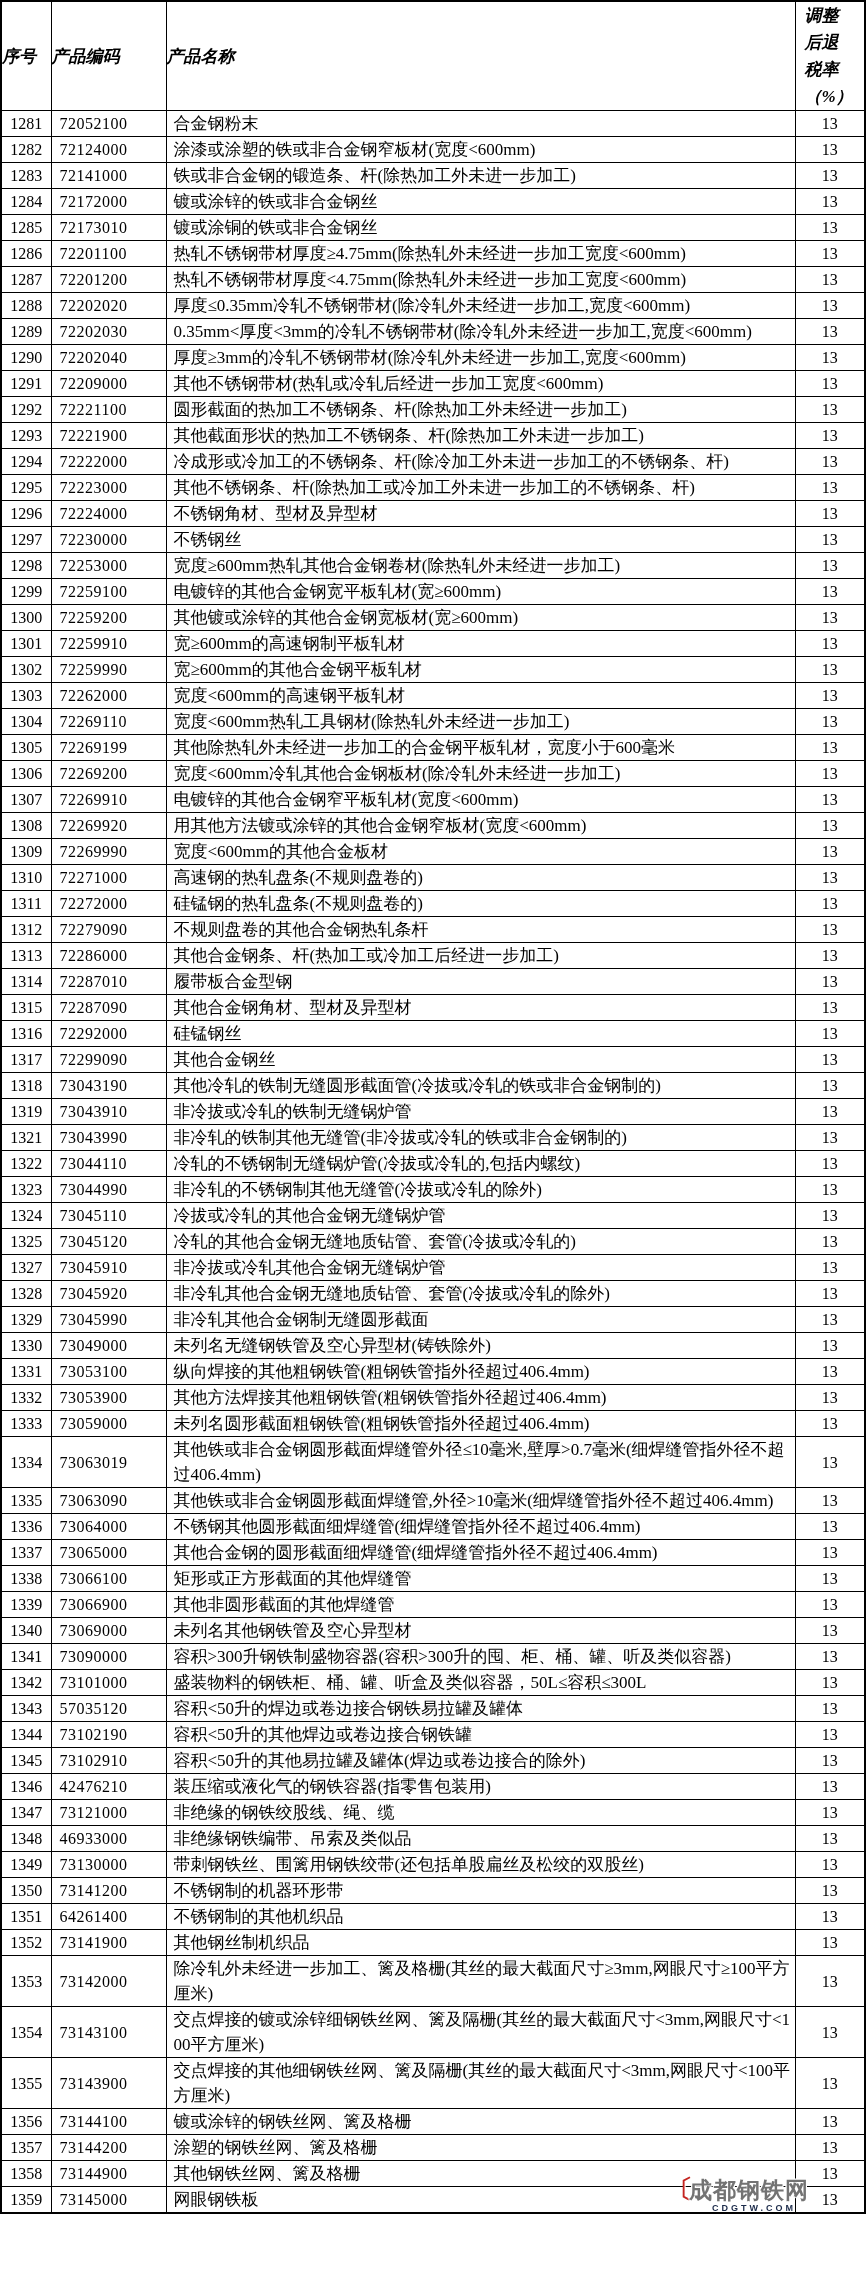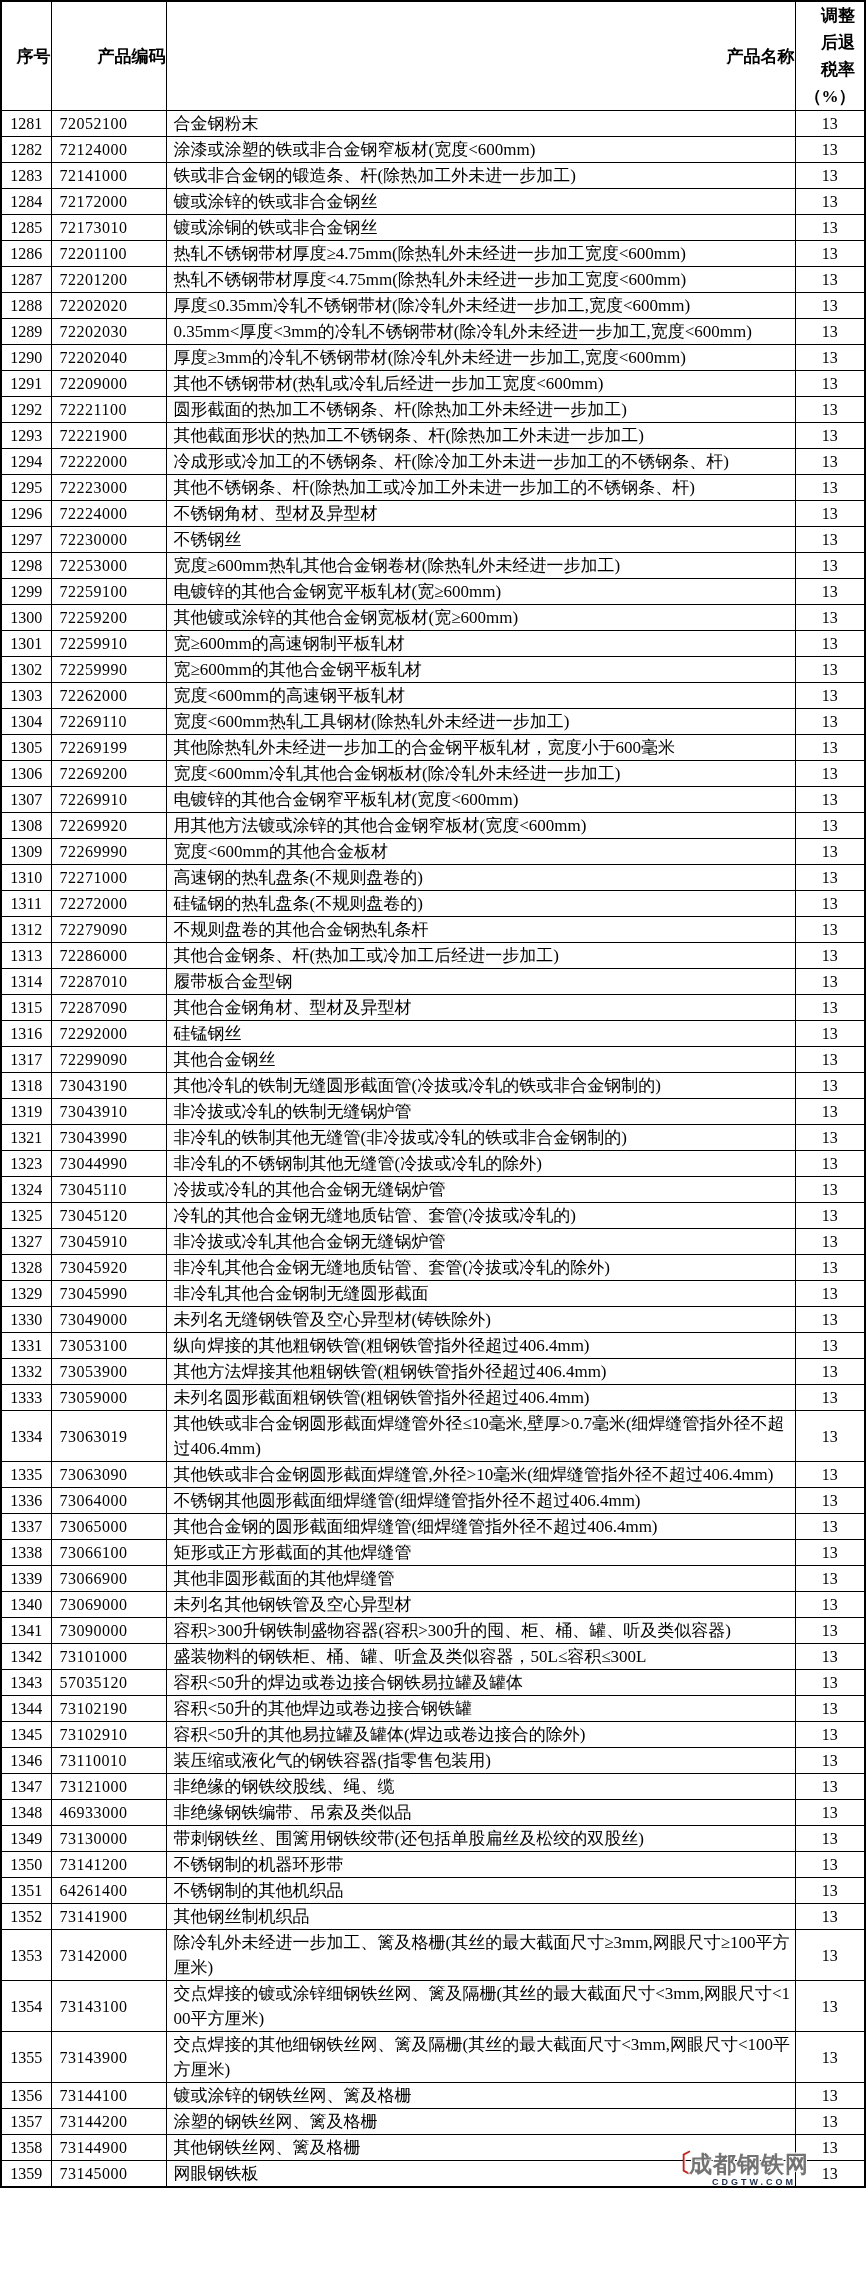--- a/index.html
+++ b/index.html
@@ -23,22 +23,23 @@
     border:1px solid #000;
     font-weight:normal;
     vertical-align:middle;
     overflow:hidden;
   }
   thead th{
     font-weight:bold;
     font-size:17px;
     height:94px;
     line-height:27px;
-    text-align:right;
+    text-align:left;
     padding:0;
+    font-style:italic;
   }
   th.h-rate{padding:0 9px;}
   td{font-size:16px;line-height:25px;padding:0;}
   td.seq{text-align:center;font-size:16px;}
   td.code{text-align:left;padding-left:8px;letter-spacing:0.5px;}
   td.name{
     text-align:left;
     font-size:17px;
     padding:0 4px 0 7px;
     word-break:break-all;
@@ -333,20 +334,26 @@
     <td class="name">非冷拔或冷轧的铁制无缝锅炉管</td>
     <td class="rate">13</td>
   </tr>
       <tr>
     <td class="seq">1321</td>
     <td class="code">73043990</td>
     <td class="name">非冷轧的铁制其他无缝管(非冷拔或冷轧的铁或非合金钢制的)</td>
     <td class="rate">13</td>
   </tr>
       <tr>
+    <td class="seq">1322</td>
+    <td class="code">73044110</td>
+    <td class="name">冷轧的不锈钢制无缝锅炉管(冷拔或冷轧的,包括内螺纹)</td>
+    <td class="rate">13</td>
+  </tr>
+      <tr>
     <td class="seq">1323</td>
     <td class="code">73044990</td>
     <td class="name">非冷轧的不锈钢制其他无缝管(冷拔或冷轧的除外)</td>
     <td class="rate">13</td>
   </tr>
       <tr>
     <td class="seq">1324</td>
     <td class="code">73045110</td>
     <td class="name">冷拔或冷轧的其他合金钢无缝锅炉管</td>
     <td class="rate">13</td>
@@ -466,21 +473,21 @@
     <td class="rate">13</td>
   </tr>
       <tr>
     <td class="seq">1345</td>
     <td class="code">73102910</td>
     <td class="name">容积&lt;50升的其他易拉罐及罐体(焊边或卷边接合的除外)</td>
     <td class="rate">13</td>
   </tr>
       <tr>
     <td class="seq">1346</td>
-    <td class="code">73110010</td>
+    <td class="code">42476210</td>
     <td class="name">装压缩或液化气的钢铁容器(指零售包装用)</td>
     <td class="rate">13</td>
   </tr>
       <tr>
     <td class="seq">1347</td>
     <td class="code">73121000</td>
     <td class="name">非绝缘的钢铁绞股线、绳、缆</td>
     <td class="rate">13</td>
   </tr>
       <tr>

